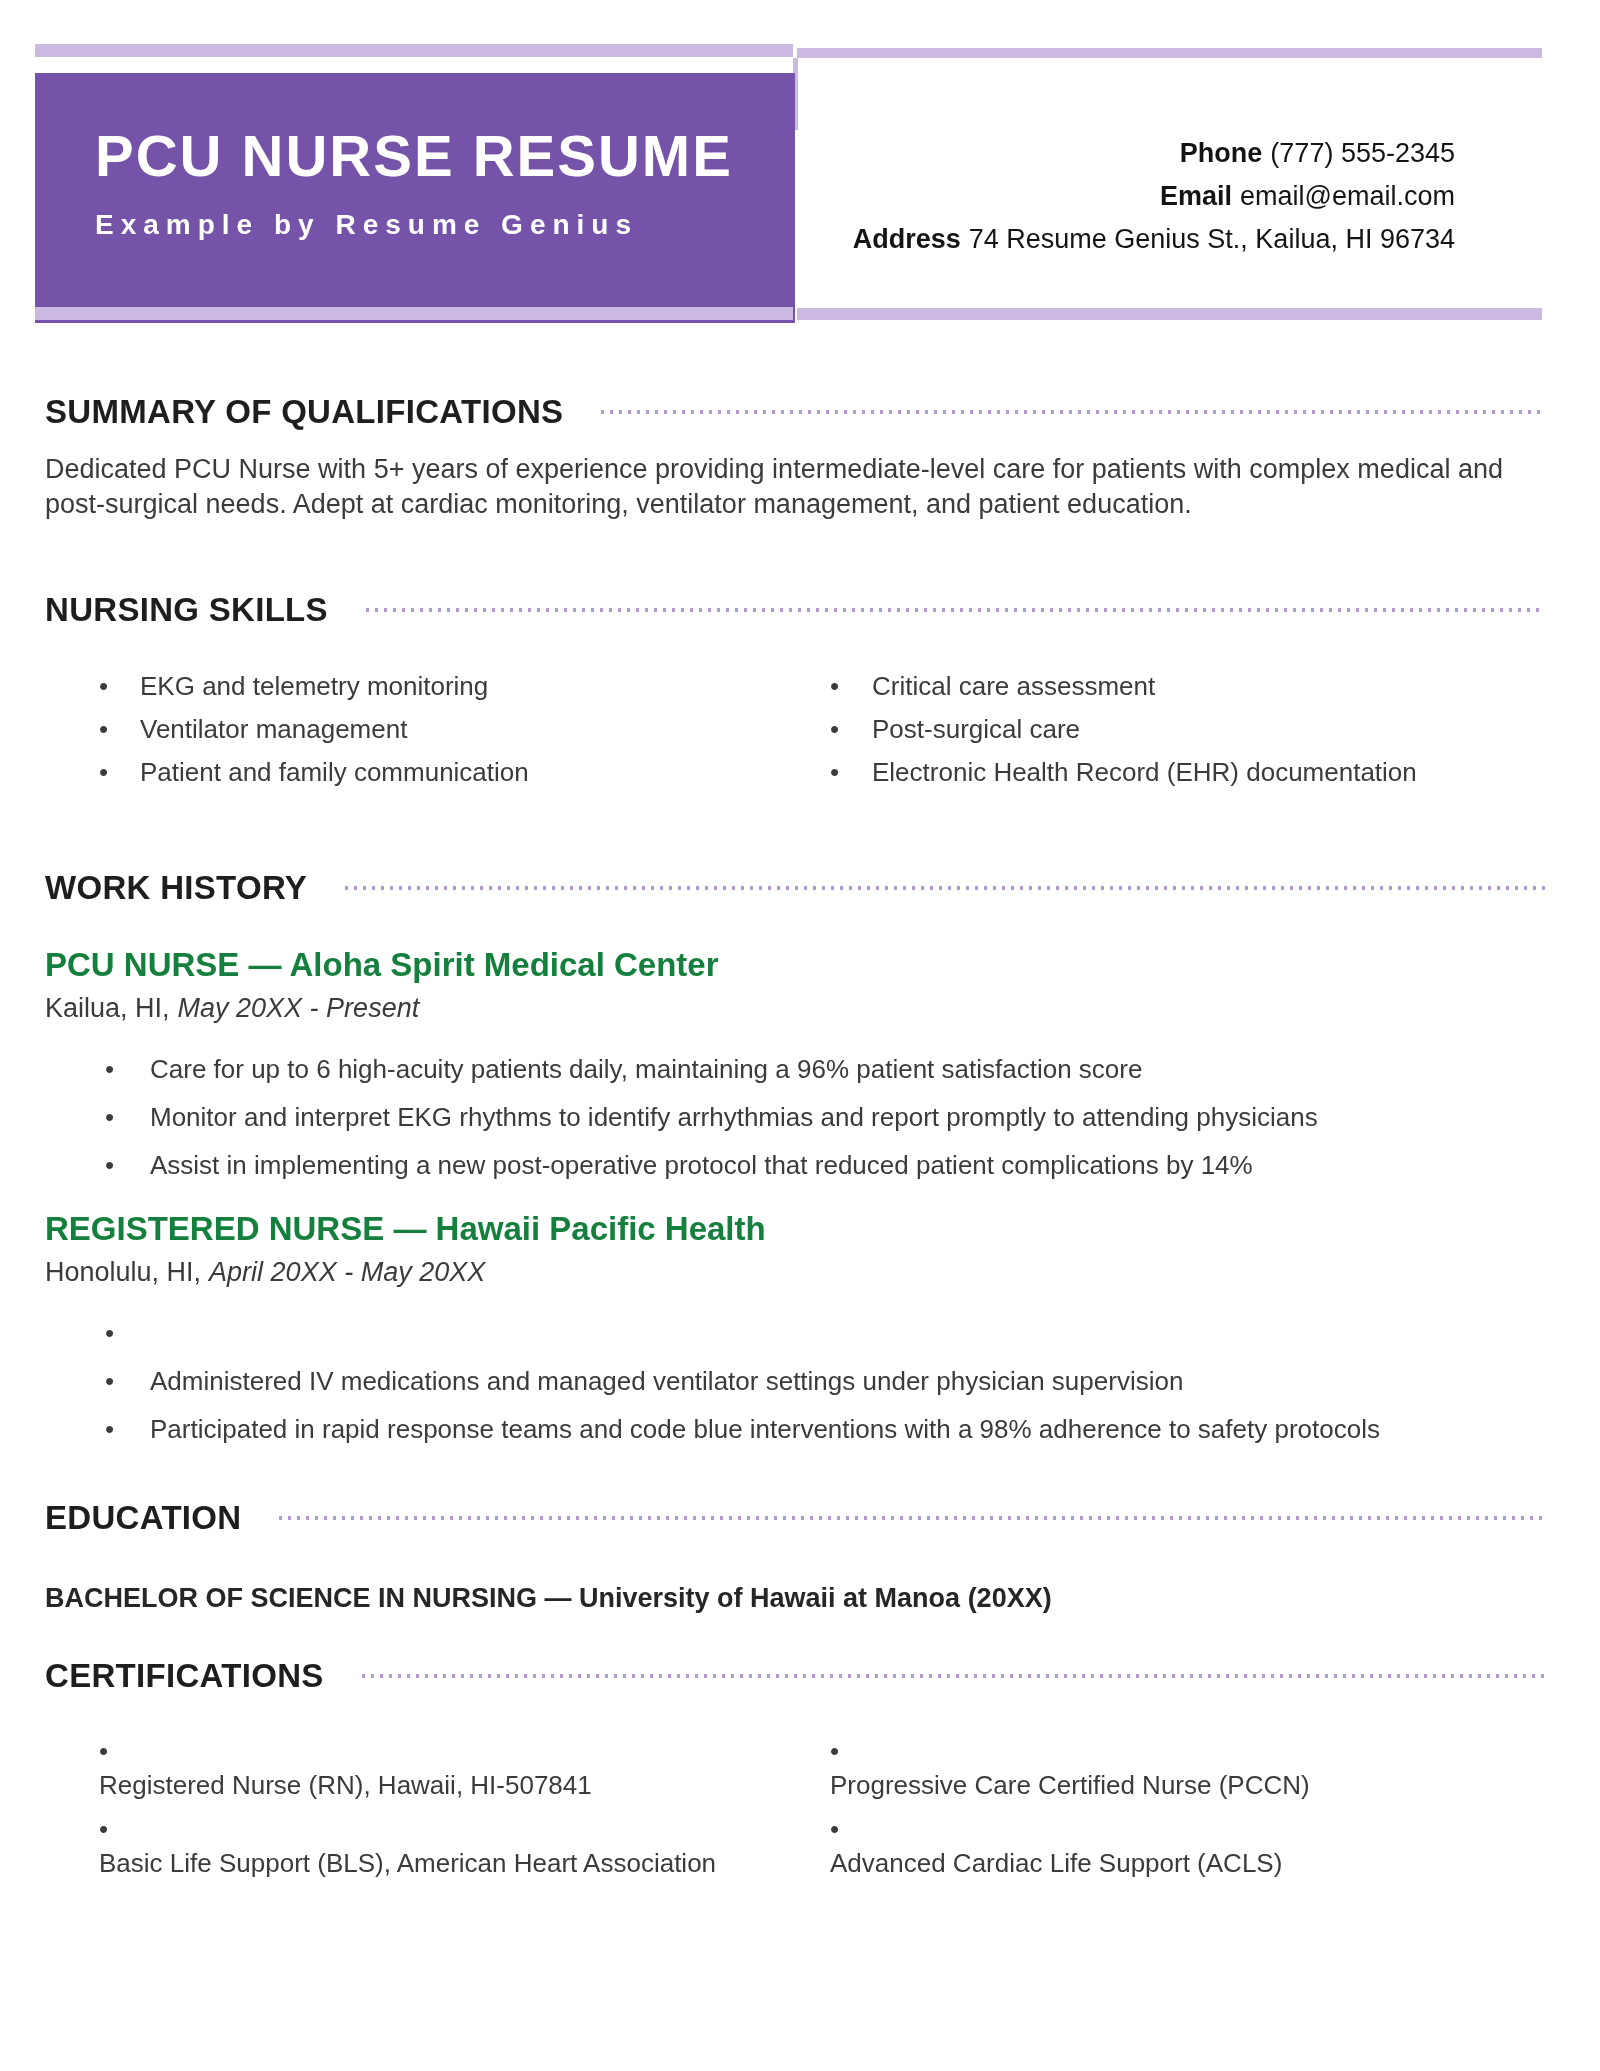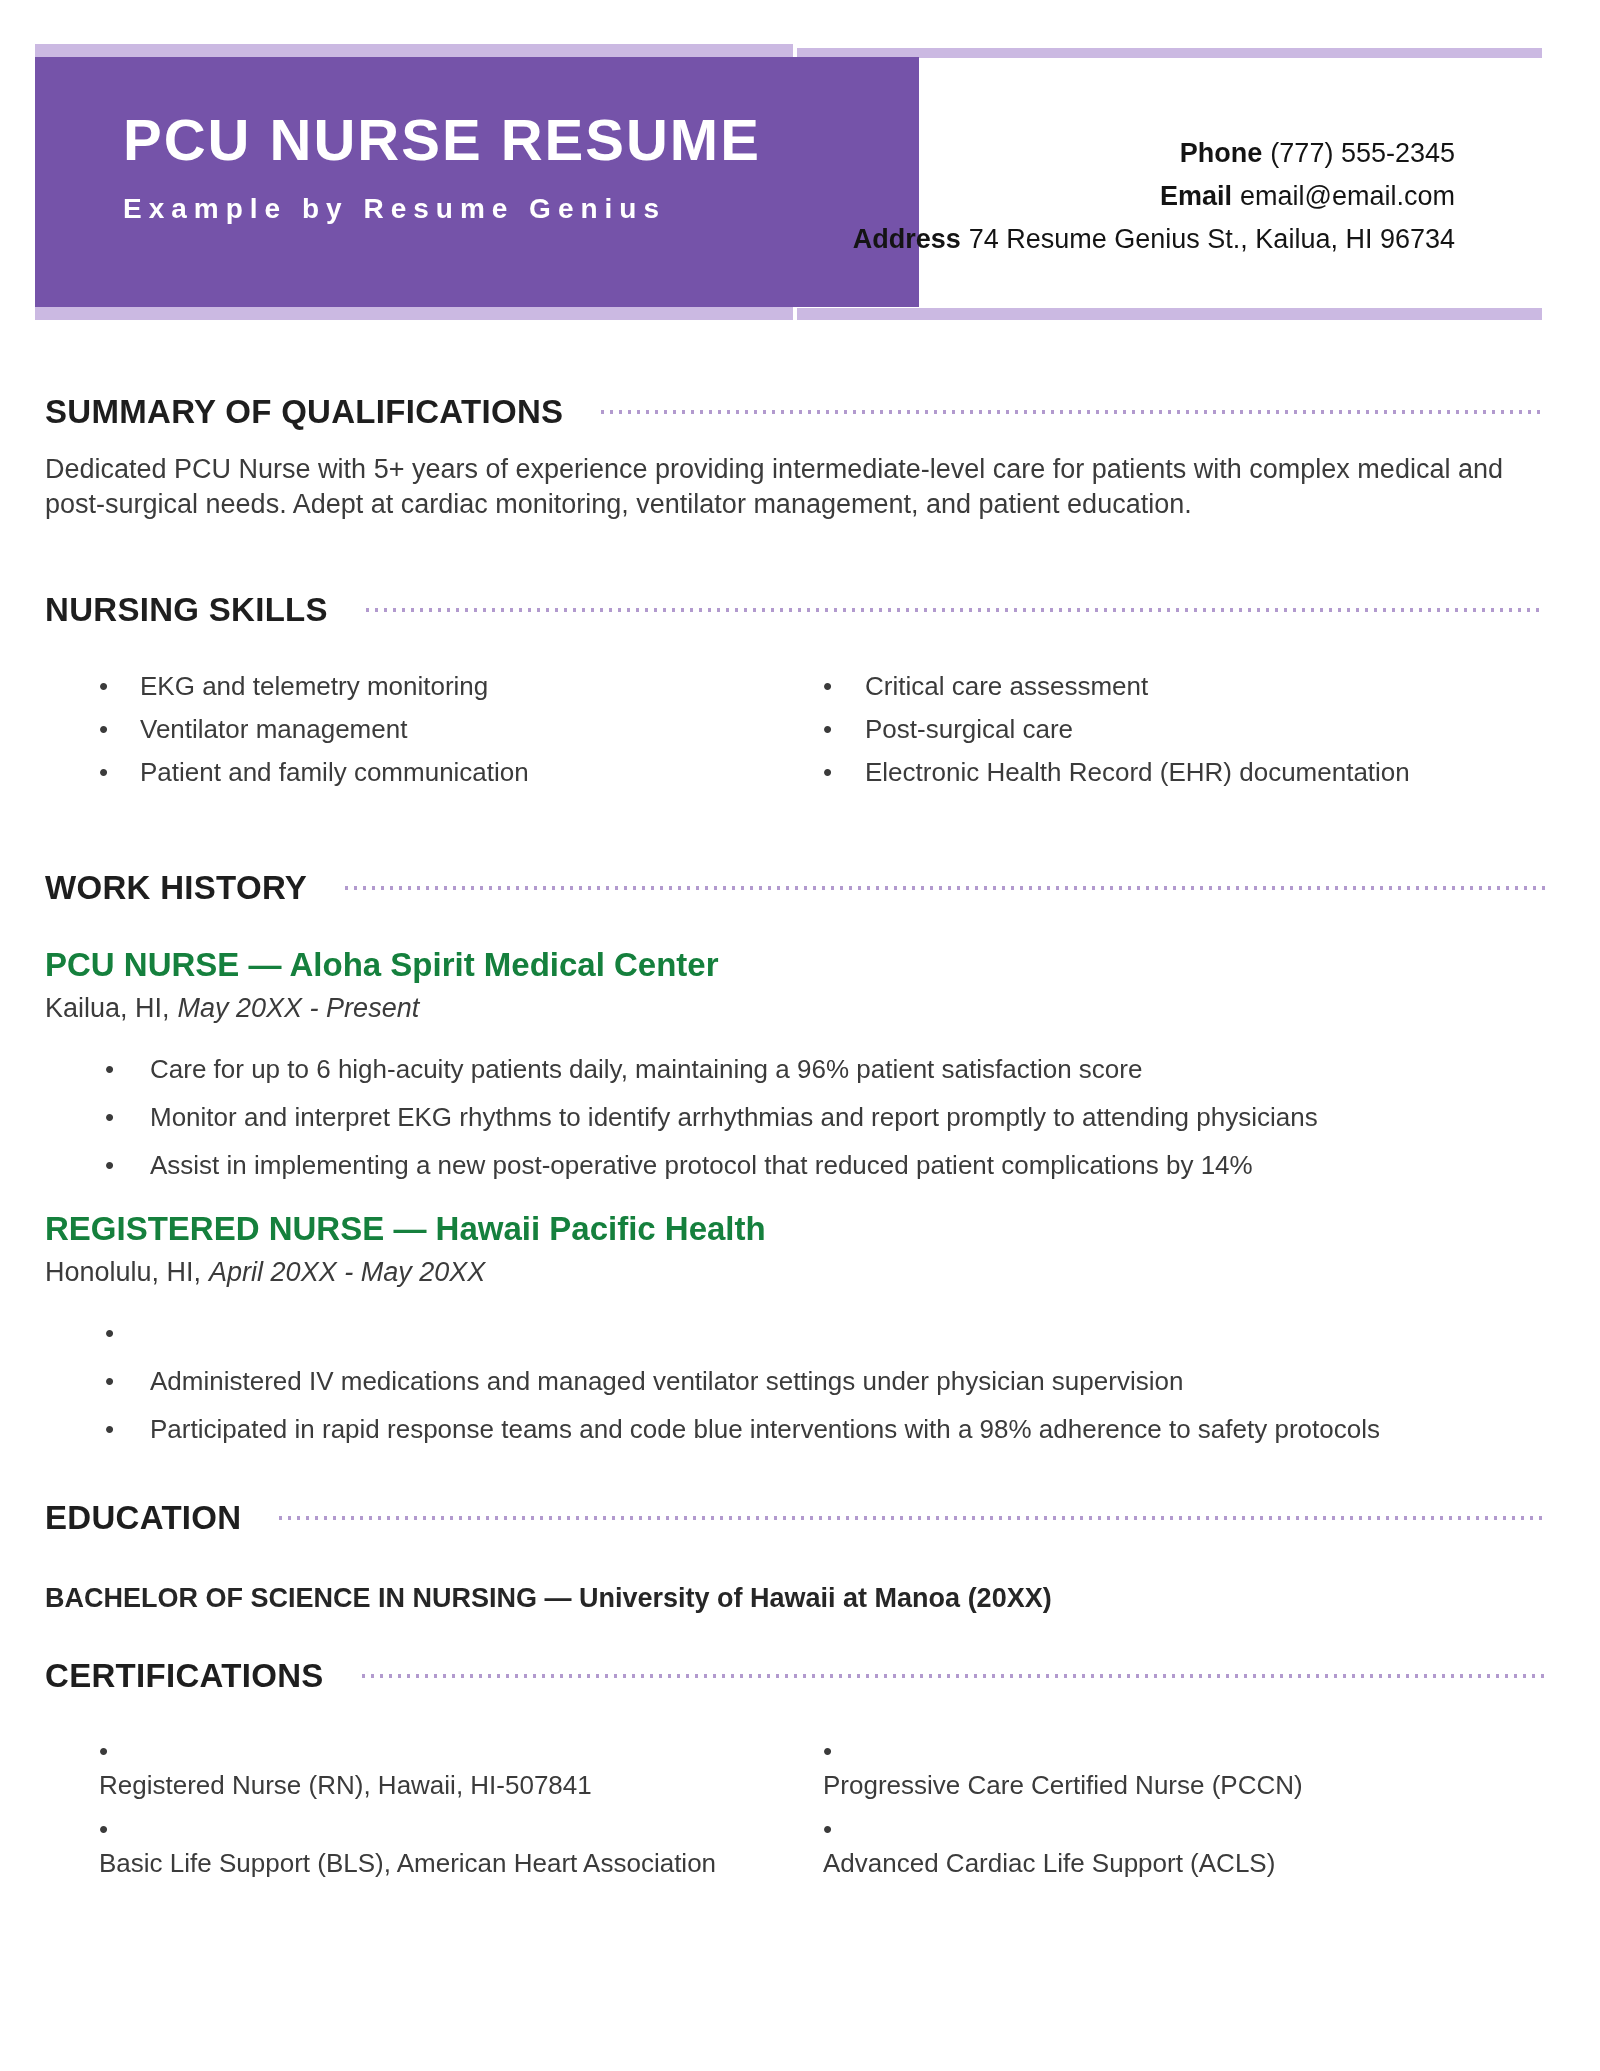--- a/index.html
+++ b/index.html
@@ -24,24 +24,24 @@
   
   .bar { position: absolute; background: var(--light-purple); }
   .bar-top-left     { left: 35px;  top: 44px;  width: 758px;  height: 13px; }
   .bar-top-right    { left: 797px; top: 48px;  width: 745px;  height: 10px; }
   .bar-edge-strip   { left: 793px; top: 58px;  width: 5px;    height: 72px; }
   .bar-bottom-left  { left: 35px;  top: 307px; width: 758px;  height: 13px; }
   .bar-bottom-right { left: 797px; top: 308px; width: 745px;  height: 12px; }
 
   .purple-box {
     position: absolute;
-    left: 35px; top: 57px;
-    width: 884px; height: 250px;
+    left: 35px; top: 73px;
+    width: 760px; height: 250px;
     background: var(--purple);
-    padding: 52px 30px 0 88px;
+    padding: 52px 30px 0 60px;
   }
   .resume-title {
     color: #ffffff;
     font-size: 58px;
     font-weight: bold;
     letter-spacing: 2px;
     line-height: 62px;
     white-space: nowrap;
   }
   .resume-subtitle {
@@ -100,21 +100,21 @@
     line-height: 35px;
     max-width: 1490px;
   }
 
   
   .bullet-row { display: flex; font-size: 26px; line-height: 34px; color: var(--body-text); }
   .bullet-dot { flex: none; }
   .bullet-dot::before { content: "\2022"; }
 
   
-  .two-col { display: flex; margin-top: 39px; }
+  .two-col { display: flex; margin-top: 39px; gap: 7px; }
   .two-col .col-left  { width: 774px; flex: none; }
   .two-col .col-left  .bullet-row { padding-left: 54px; }
   .two-col .col-left  .bullet-dot { width: 41px; }
   .two-col .col-right { flex: 1; }
   .two-col .col-right .bullet-row { padding-left: 4px; }
   .two-col .col-right .bullet-dot { width: 42px; }
   .two-col .bullet-row { margin-bottom: 9px; }
   #sec-certifications .two-col { margin-top: 38px; }
   #sec-certifications .bullet-row { margin-bottom: 10px; flex-direction: column; }
 

